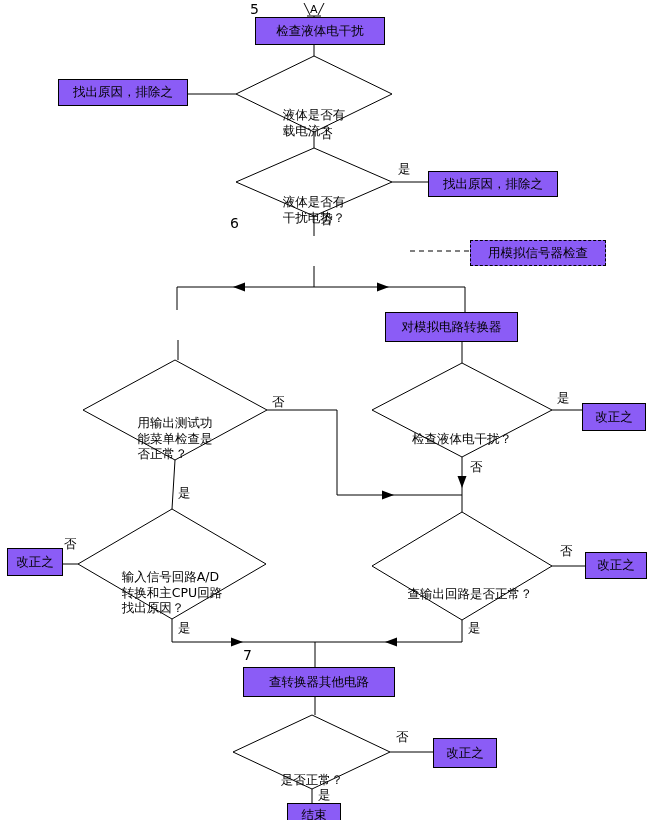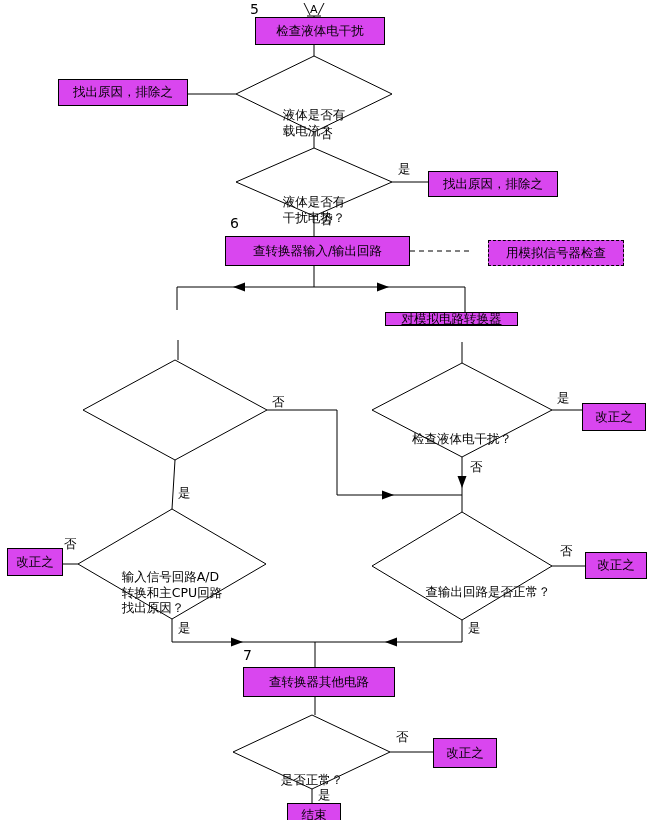--- a/index.html
+++ b/index.html
@@ -3,21 +3,21 @@
 <meta charset="utf-8">
 <style>
   html,body{margin:0;padding:0;background:#fff;}
   #canvas{
     position:relative;width:653px;height:820px;background:#ffffff;
     font-family:"DejaVu Sans","Liberation Sans",sans-serif;
     color:#000;overflow:hidden;
   }
   #wires{position:absolute;left:0;top:0;width:653px;height:820px;}
   .box{
-    position:absolute;border:1px solid #000;background:#d946ef;
+    position:absolute;border:1px solid #000;background:#8b5cf6;
     display:flex;align-items:center;justify-content:center;
     font-size:12.5px;line-height:1.15;box-sizing:border-box;white-space:pre;
   }
   .box.dashed{border:1px dashed #000;}
   .dtext{
     position:absolute;transform:translate(-50%,-50%);
     white-space:pre-line;text-align:left;font-size:12.5px;line-height:1.25;margin-top:28px;
   }
   .elabel{position:absolute;font-size:12.5px;line-height:1;}
   .num{position:absolute;font-size:14px;line-height:1;}
@@ -100,39 +100,41 @@
   </svg>
 
   <div class="num" style="left:250px;top:2px;">5</div>
   <div class="conn-a" style="left:310px;top:4px;">A</div>
   <div class="num" style="left:230px;top:216px;">6</div>
   <div class="num" style="left:243px;top:648px;">7</div>
 
   <div class="box" style="left:255px;top:17px;width:130px;height:28px;">检查液体电干扰</div>
   <div class="box" style="left:58px;top:79px;width:130px;height:27px;">找出原因，排除之</div>
   <div class="box" style="left:428px;top:171px;width:130px;height:26px;">找出原因，排除之</div>
-  <div class="box" style="left:225px;top:236px;width:185px;height:30px;">查转换器输入/输出回路</div>
-  <div class="box dashed" style="left:488px;top:240px;width:136px;height:26px;">用模拟信号器检查</div>
-  <div class="box" style="left:385px;top:312px;width:133px;height:14px;text-decoration:underline;">对模拟电路转换器</div>
+  <div class="box dashed" style="left:470px;top:240px;width:136px;height:26px;">用模拟信号器检查</div>
+  <div class="box" style="left:385px;top:312px;width:133px;height:30px;">对模拟电路转换器</div>
   <div class="box" style="left:582px;top:403px;width:64px;height:28px;">改正之</div>
   <div class="box" style="left:7px;top:548px;width:56px;height:28px;">改正之</div>
   <div class="box" style="left:585px;top:552px;width:62px;height:27px;">改正之</div>
   <div class="box" style="left:243px;top:667px;width:152px;height:30px;">查转换器其他电路</div>
   <div class="box" style="left:433px;top:738px;width:64px;height:30px;">改正之</div>
   <div class="box" style="left:287px;top:803px;width:54px;height:25px;">结束</div>
 
   <div class="dtext" style="left:314px;top:95px;">液体是否有
 载电流？</div>
   <div class="dtext" style="left:314px;top:182px;">液体是否有
 干扰电势？</div>
+  <div class="dtext" style="left:175px;top:410px;">用输出测试功
+能菜单检查是
+否正常？</div>
   <div class="dtext" style="left:462px;top:411px;">检查液体电干扰？</div>
   <div class="dtext" style="left:172px;top:564px;">输入信号回路A/D
 转换和主CPU回路
 找出原因？</div>
-  <div class="dtext" style="left:488px;top:566px;font-family:Liberation Mono, monospace;">查输出回路是否正常？</div>
+  <div class="dtext" style="left:470px;top:566px;">查输出回路是否正常？</div>
   <div class="dtext" style="left:312px;top:752px;">是否正常？</div>
 
   <div class="elabel" style="left:320px;top:128px;">否</div>
   <div class="elabel" style="left:398px;top:163px;">是</div>
   <div class="elabel" style="left:320px;top:214px;">否</div>
   <div class="elabel" style="left:272px;top:396px;">否</div>
   <div class="elabel" style="left:557px;top:392px;">是</div>
   <div class="elabel" style="left:470px;top:461px;">否</div>
   <div class="elabel" style="left:178px;top:487px;">是</div>
   <div class="elabel" style="left:64px;top:538px;">否</div>

